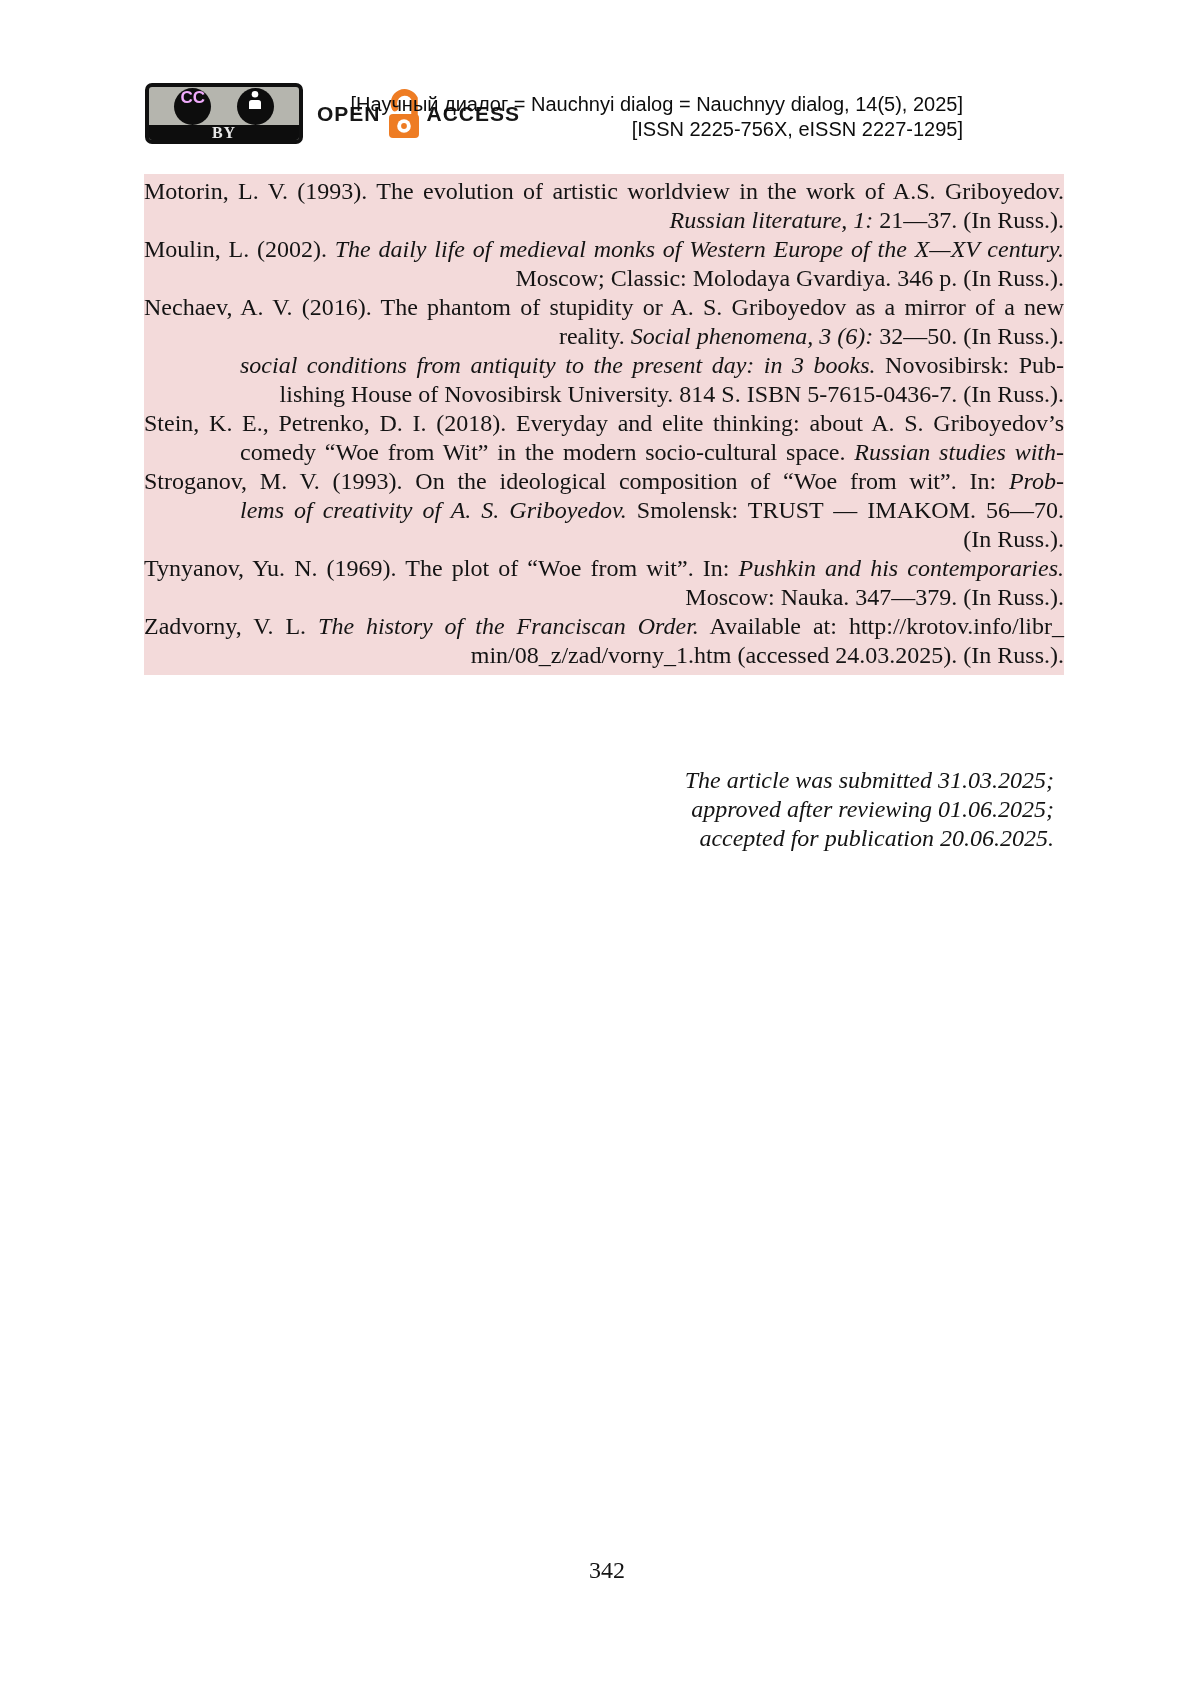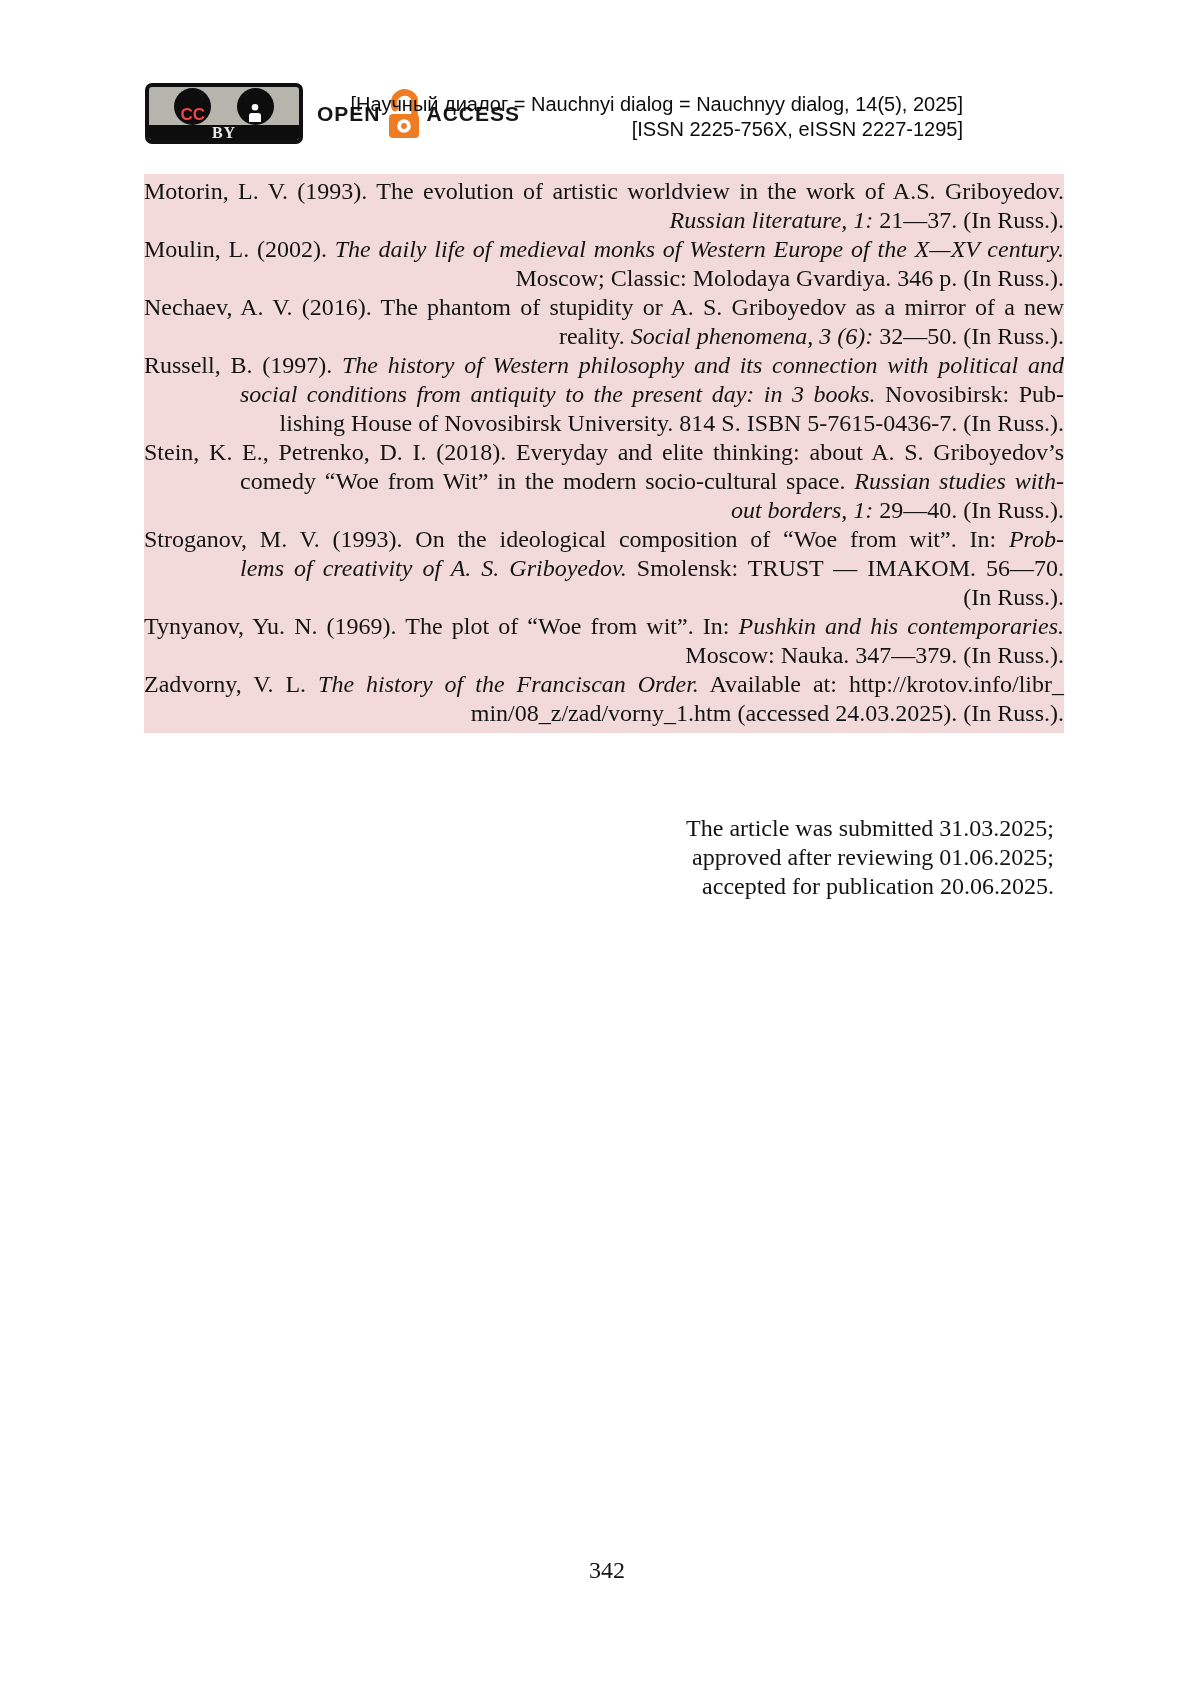--- a/index.html
+++ b/index.html
@@ -17,22 +17,22 @@
   .badges { position:absolute; left:0; top:0; display:flex; align-items:flex-start; gap:14px; }
 
   .cc-badge {
     position:relative; width:158px; height:61px;
     background:#b5b5ae; border:4px solid #101010; border-radius:7px;
     display:flex; align-items:center; justify-content:space-evenly;
     padding-bottom:14px; overflow:hidden;
   }
   .cc-circle {
     width:37px; height:37px; border-radius:50%; background:#0d0d0d;
-    display:flex; align-items:flex-end; justify-content:center;
-    color:#ef4444; font-family:"Liberation Sans", sans-serif; font-weight:bold; font-size:17px;
+    display:flex; align-items:flex-start; justify-content:center;
+    color:#f0abfc; font-family:"Liberation Sans", sans-serif; font-weight:bold; font-size:17px;
   }
   .cc-strip {
     position:absolute; left:0; right:0; bottom:0; height:15px; background:#0d0d0d;
     color:#e8e8e8; font-family:Liberation Serif, serif; font-weight:bold;
     font-size:16px; line-height:15px; text-align:center; letter-spacing:1px;
   }
 
   .oa-logo { display:flex; align-items:center; height:61px;justify-content:space-between; }
   .oa-text {
     font-family:"Liberation Sans", sans-serif; font-weight:bold;
@@ -53,22 +53,22 @@
     font-size:24px; line-height:29px;
   }
   .ref-line { text-align:right; }
   .ref-line.just { text-align:justify; text-align-last:justify; }
   .ref-line.indent { padding-left:96px; }
   .it { font-style:italic; }
 
   
   .dates {
     position:absolute; top:766px; left:148px; width:906px;
-    text-align:right; 
-    font-size:24px; line-height:29px;margin-top:48px;
+    text-align:right; font-style:italic;
+    font-size:24px; line-height:29px;
   }
 
   
   .pagenum {
     position:absolute; top:1557px; left:0; width:100%;
     text-align:center; font-size:24px;margin-left:7px;
   }
 </style>
 </head>
 <body>
@@ -115,28 +115,26 @@
     </div>
     <div>
       <div class="ref-line just"><span>Moulin, L. (2002). </span><span class="it">The daily life of medieval monks of Western Europe of the X—XV century.</span></div>
       <div class="ref-line indent"><span>Moscow; Classic: Molodaya Gvardiya. 346 p. (In Russ.).</span></div>
     </div>
     <div>
       <div class="ref-line just"><span>Nechaev, A. V. (2016). The phantom of stupidity or A. S. Griboyedov as a mirror of a new</span></div>
       <div class="ref-line indent"><span>reality. </span><span class="it">Social phenomena, 3 (6):</span><span> 32—50. (In Russ.).</span></div>
     </div>
     <div>
-      <div class="ref-line just"><span>Russell, B. (1997). </span><span class="it">The history of Western philosophy and its connection with political and</span></div>
       <div class="ref-line indent just"><span class="it">social conditions from antiquity to the present day: in 3 books.</span><span> Novosibirsk: Pub-</span></div>
       <div class="ref-line indent"><span>lishing House of Novosibirsk University. 814 S. ISBN 5-7615-0436-7. (In Russ.).</span></div>
     </div>
     <div>
       <div class="ref-line just"><span>Stein, K. E., Petrenko, D. I. (2018). Everyday and elite thinking: about A. S. Griboyedov’s</span></div>
       <div class="ref-line indent just"><span>comedy “Woe from Wit” in the modern socio-cultural space. </span><span class="it">Russian studies with-</span></div>
-      <div class="ref-line indent"><span class="it">out borders, 1:</span><span> 29—40. (In Russ.).</span></div>
     </div>
     <div>
       <div class="ref-line just"><span>Stroganov, M. V. (1993). On the ideological composition of “Woe from wit”. In: </span><span class="it">Prob-</span></div>
       <div class="ref-line indent just"><span class="it">lems of creativity of A. S. Griboyedov.</span><span> Smolensk: TRUST — IMAKOM. 56—70.</span></div>
       <div class="ref-line indent"><span>(In Russ.).</span></div>
     </div>
     <div>
       <div class="ref-line just"><span>Tynyanov, Yu. N. (1969). The plot of “Woe from wit”. In: </span><span class="it">Pushkin and his contemporaries.</span></div>
       <div class="ref-line indent"><span>Moscow: Nauka. 347—379. (In Russ.).</span></div>
     </div>

